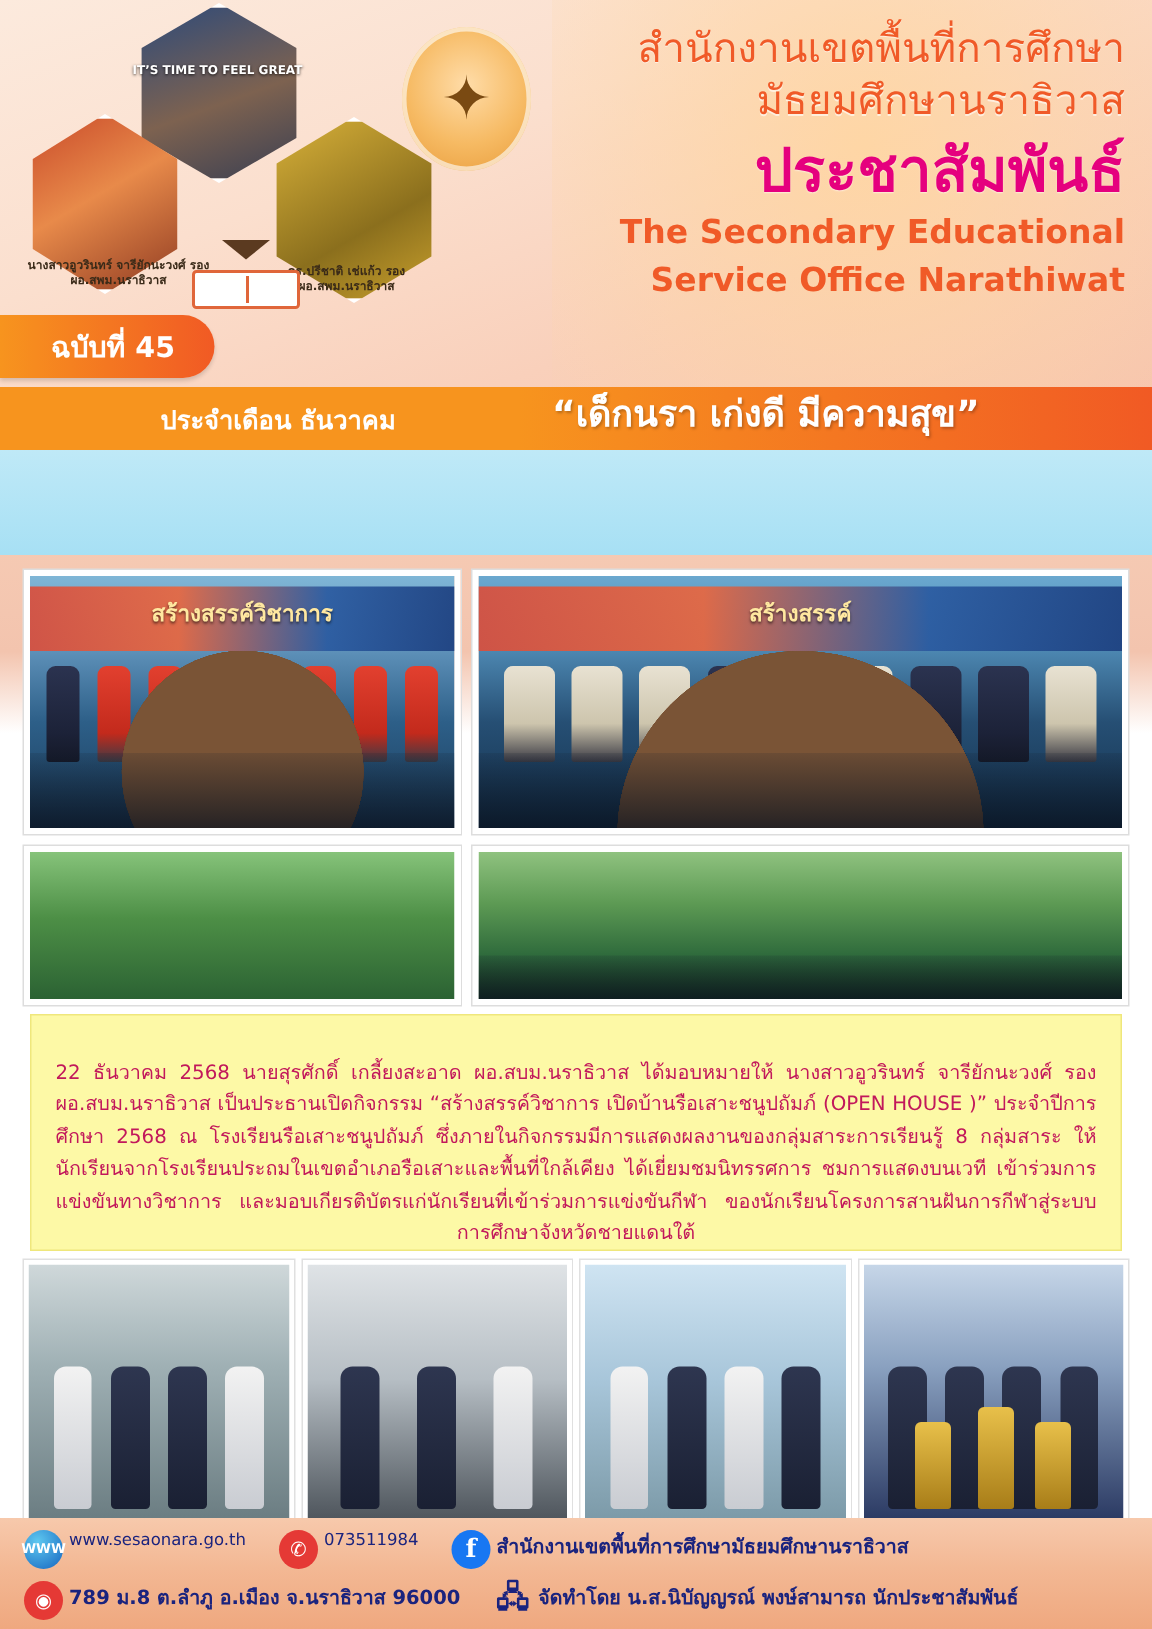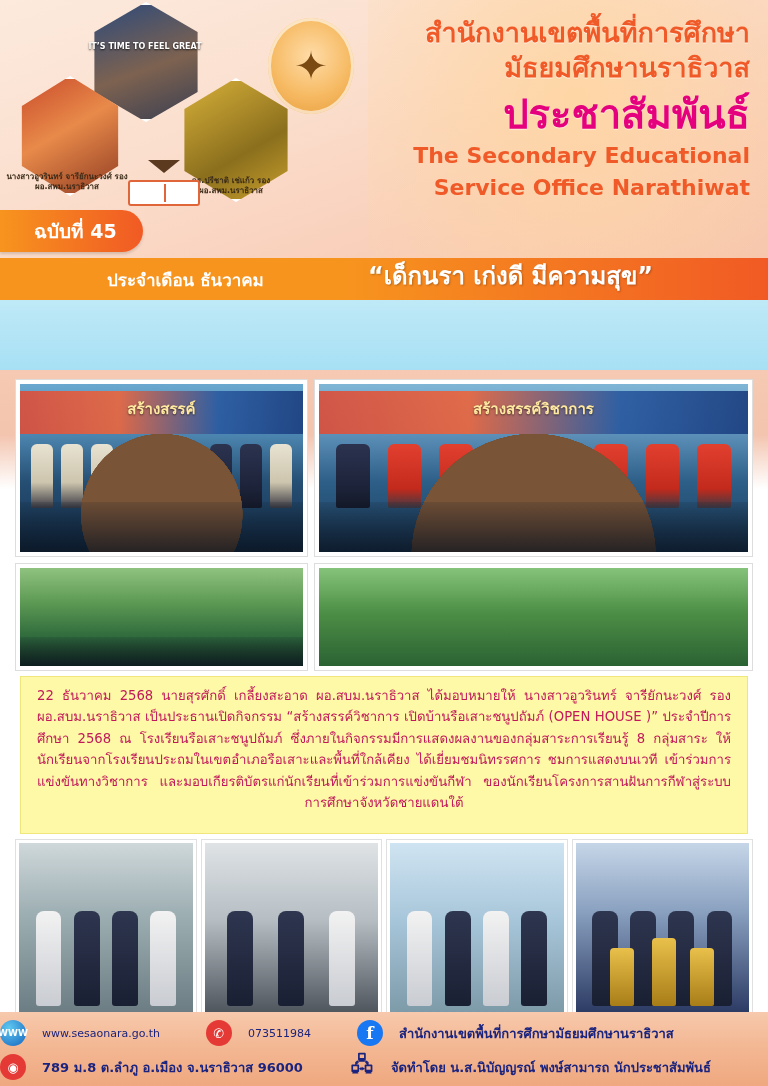--- a/index.html
+++ b/index.html
@@ -26,21 +26,21 @@
   .hdr-glow {
     position:absolute; right:-120px; top:-160px; width:520px; height:430px;
     background: radial-gradient(circle at 40% 60%, rgba(255,214,160,.85), rgba(255,214,160,0) 68%);
     pointer-events:none;
   }
   .hdr-right {
     position: absolute; right: 18px; top: 16px; width: 430px;
     text-align: right;
   }
   .hdr-line1, .hdr-line2 {
-    color:#f05a28; font-size: 27px; font-weight: 700; line-height: 1.28;
+    color:#f05a28; font-size: 27px; font-weight: 400; line-height: 1.28;
     text-shadow: 0 1px 0 rgba(255,255,255,.6);
   }
   .hdr-big {
     color:#e5007e; font-size: 40px; font-weight: 700; line-height: 1.25; margin-top: 4px;
     text-shadow: 0 1px 1px rgba(255,255,255,.55);
   }
   .hdr-en1, .hdr-en2 {
     color:#f05a28; font-size: 22px; font-weight: 600; line-height: 1.35; margin-top:2px;
   }
   
@@ -68,21 +68,21 @@
         background: linear-gradient(160deg,#2d4a7a,#7d6250 55%,#3a3f52); }
   .p2 { left: 14px; top: 76px; width: 112px; height: 120px;
         background: linear-gradient(150deg,#c94a2a,#e88a4a 45%,#8f3b22); }
   .p3 { left: 176px; top: 78px; width: 120px; height: 124px;
         background: linear-gradient(150deg,#d9b23a,#8b6f1d 60%,#caa12d); }
   .ph-label {
     position:absolute; font-size: 8px; color:#3a2a18; text-align:center;
     line-height:1.25; width: 130px; font-weight:600;
   }
   .l1 { left: 80px; top: 42px; color:#ffffff; text-shadow:0 1px 2px rgba(0,0,0,.8); }
-  .l2 { left: 2px; top: 172px; }
+  .l2 { left: 14px; top: 172px; }
   .l3 { left: 166px; top: 176px; }
   .book {
     position:absolute; left: 128px; top: 160px; width: 72px; height: 46px;
   }
   .book .cap2 {
     position:absolute; left: 50%; top:0; transform:translateX(-50%);
     width:0;height:0;border-left:16px solid transparent;border-right:16px solid transparent;border-top:13px solid #5b3a20;
   }
   .book .pages {
     position:absolute; left:0; bottom:0; width:72px; height:26px;
@@ -158,21 +158,21 @@
   .ph .head {
     position:absolute; left:50%; top:-16%; transform:translateX(-50%);
     width: 62%; aspect-ratio:1/1; border-radius:50%; background:#7a5436;
   }
   .ph-green { background: linear-gradient(180deg,#86c37a 0%,#4d8f46 45%,#2b6233 100%); }
   
   .textbox {
     position:absolute; left: 20px; top: 676px; width: 728px; height: 158px;
     background: #fdf9a6;
     border: 1px solid #efe77c;
-    padding: 8px 16px;
+    padding: 28px 16px;
     color: #c2185b;
     font-size: 13.2px;
     line-height: 1.62;
     text-align: center;
   }
   .textbox p { text-align: justify; text-align-last: center; }
   
   .photos-bot {
     position:absolute; left: 16px; top: 840px; width: 736px; height: 176px;
     display:grid; grid-template-columns: repeat(4, 1fr); gap: 6px;
@@ -184,21 +184,21 @@
   .bp4 { background: linear-gradient(180deg,#c6d6e8 0%,#8aa1c0 40%,#2b3a63 100%); }
   .bp .figs { position:absolute; left:6%; right:6%; bottom:4%; top:28%; display:flex; justify-content:space-around; align-items:flex-end; }
   .bp .fig { width: 17%; height: 82%; border-radius: 8px 8px 3px 3px; background: linear-gradient(180deg,#2e3650,#1a2033); }
   .bp .fig.w { background: linear-gradient(180deg,#f2f2f2,#c9ccd2); }
   .bp .trophy { position:absolute; bottom:4%; width: 14%; height: 34%; background: linear-gradient(180deg,#e8c04a,#a87d18); border-radius: 4px 4px 2px 2px; }
   
   .footer {
     position:absolute; left:0; bottom:0; width:100%; height: 74px;
     background: linear-gradient(180deg,#f7c9ac 0%,#f3b894 45%,#efa87f 100%);
   }
-  .f-row { position:absolute; left: 0; display:flex; align-items:center; gap: 16px; }
+  .f-row { position:absolute; left: 16px; display:flex; align-items:flex-start; gap: 4px; }
   .f-row1 { top: 8px; }
   .f-row2 { top: 42px; }
   .f-txt { color:#1a237e; font-size: 11px; font-weight: 400; }
   .f-txt2 { color:#1a237e; font-size: 13px; font-weight: 700; }
   .icon-circle {
     width: 26px; height: 26px; border-radius:50%;
     display:flex; align-items:center; justify-content:center;
     color:#fff; font-size: 13px; font-weight:700;
   }
   .ic-globe { background: radial-gradient(circle at 35% 30%, #5ec8f0, #1565c0); font-size:9px; }
@@ -249,20 +249,55 @@
 
   <div class="month-bar">
     <div class="month-txt">ประจำเดือน ธันวาคม</div>
   </div>
   <div class="slogan">“เด็กนรา เก่งดี มีความสุข”</div>
 
   <div class="blue-band"></div>
 
   <div class="photos-top">
     <div style="display:grid;grid-template-rows:176px 106px;gap:8px;">
+      <div class="ph stage-a">
+        <div class="banner"></div>
+        <div class="banner-txt">สร้างสรรค์วิชาการ</div>
+        <div class="row-people">
+          <div class="person pb">
+              <div class="head"></div>
+            </div>
+          <div class="person pr">
+              <div class="head"></div>
+            </div>
+          <div class="person pr">
+              <div class="head"></div>
+            </div>
+          <div class="person pk">
+              <div class="head"></div>
+            </div>
+          <div class="person pr">
+              <div class="head"></div>
+            </div>
+          <div class="person pr">
+              <div class="head"></div>
+            </div>
+          <div class="person pr">
+              <div class="head"></div>
+            </div>
+          <div class="person pr">
+              <div class="head"></div>
+            </div>
+        </div>
+        <div class="floor"></div>
+      </div>
+      <div class="ph ph-green"></div>
+    </div>
+
+    <div style="display:grid;grid-template-rows:176px 106px;gap:8px;">
       <div class="ph stage-b">
         <div class="banner"></div>
         <div class="banner-txt">สร้างสรรค์</div>
         <div class="row-people">
           <div class="person pk">
               <div class="head"></div>
             </div>
           <div class="person pk">
               <div class="head"></div>
             </div>
@@ -286,55 +321,20 @@
             </div>
           <div class="person pk">
               <div class="head"></div>
             </div>
         </div>
         <div class="floor"></div>
       </div>
       <div class="ph stage-c">
         <div class="floor"></div>
       </div>
-    </div>
-
-    <div style="display:grid;grid-template-rows:176px 106px;gap:8px;">
-      <div class="ph stage-a">
-        <div class="banner"></div>
-        <div class="banner-txt">สร้างสรรค์วิชาการ</div>
-        <div class="row-people">
-          <div class="person pb">
-              <div class="head"></div>
-            </div>
-          <div class="person pr">
-              <div class="head"></div>
-            </div>
-          <div class="person pr">
-              <div class="head"></div>
-            </div>
-          <div class="person pk">
-              <div class="head"></div>
-            </div>
-          <div class="person pr">
-              <div class="head"></div>
-            </div>
-          <div class="person pr">
-              <div class="head"></div>
-            </div>
-          <div class="person pr">
-              <div class="head"></div>
-            </div>
-          <div class="person pr">
-              <div class="head"></div>
-            </div>
-        </div>
-        <div class="floor"></div>
-      </div>
-      <div class="ph ph-green"></div>
     </div>
   </div>
 
   <div class="textbox">
     <p>22 ธันวาคม 2568   นายสุรศักดิ์ เกลี้ยงสะอาด ผอ.สบม.นราธิวาส ได้มอบหมายให้ นางสาวอูวรินทร์ จารียักนะวงศ์ รองผอ.สบม.นราธิวาส เป็นประธานเปิดกิจกรรม “สร้างสรรค์วิชาการ เปิดบ้านรือเสาะชนูปถัมภ์  (OPEN HOUSE )” ประจำปีการศึกษา 2568   ณ โรงเรียนรือเสาะชนูปถัมภ์ ซึ่งภายในกิจกรรมมีการแสดงผลงานของกลุ่มสาระการเรียนรู้ 8 กลุ่มสาระ ให้นักเรียนจากโรงเรียนประถมในเขตอำเภอรือเสาะและพื้นที่ใกล้เคียง ได้เยี่ยมชมนิทรรศการ ชมการแสดงบนเวที เข้าร่วมการแข่งขันทางวิชาการ และมอบเกียรติบัตรแก่นักเรียนที่เข้าร่วมการแข่งขันกีฬา ของนักเรียนโครงการสานฝันการกีฬาสู่ระบบการศึกษาจังหวัดชายแดนใต้</p>
   </div>
 
   <div class="photos-bot">
     <div class="bp bp1">
       <div class="figs">

